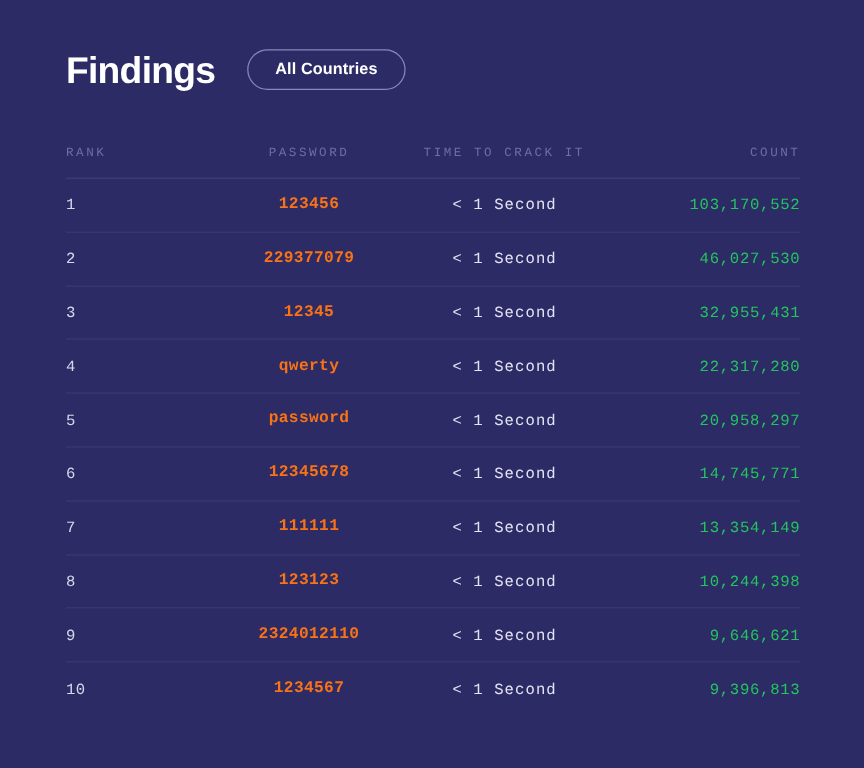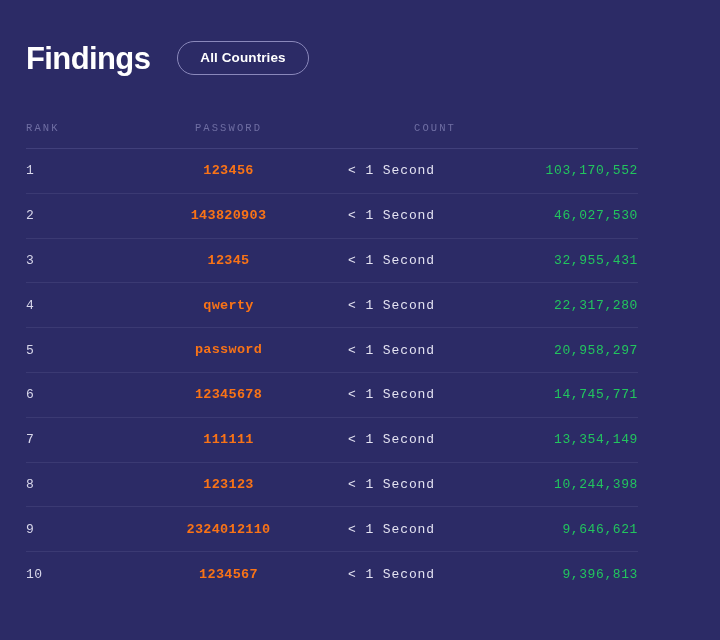--- a/index.html
+++ b/index.html
@@ -12,21 +12,21 @@
     background: #2c2b66;
     font-family: "Liberation Sans", sans-serif;
     overflow: hidden;
   }
 
   .page {
     width: 720px;
     height: 484px;
     position: relative;
     box-sizing: border-box;
-    padding: 0 26px;
+    padding: 0 55px;
   }
 
   
   .header {
     display: flex;
     align-items: center;
     padding-top: 36px;
     height: 44px;
   }
   .title {
@@ -142,33 +142,34 @@
   <div class="header">
     <h1 class="title">Findings</h1>
     <button class="pill">All Countries</button>
   </div>
 
   <div class="table">
 
     <div class="row head-row">
       <div class="cell c-rank">RANK</div>
       <div class="cell c-password">PASSWORD</div>
+      <div class="cell c-time">TIME TO CRACK IT</div>
       <div class="cell c-count">COUNT</div>
     </div>
 
     <div class="row data-row">
       <div class="cell c-rank v-rank">1</div>
       <div class="cell c-password v-password">123456</div>
       <div class="cell c-time v-time">&lt; 1 Second</div>
       <div class="cell c-count v-count">103,170,552</div>
     </div>
 
     <div class="row data-row">
       <div class="cell c-rank v-rank">2</div>
-      <div class="cell c-password v-password">143820903</div>
+      <div class="cell c-password v-password">229377079</div>
       <div class="cell c-time v-time">&lt; 1 Second</div>
       <div class="cell c-count v-count">46,027,530</div>
     </div>
 
     <div class="row data-row">
       <div class="cell c-rank v-rank">3</div>
       <div class="cell c-password v-password">12345</div>
       <div class="cell c-time v-time">&lt; 1 Second</div>
       <div class="cell c-count v-count">32,955,431</div>
     </div>

